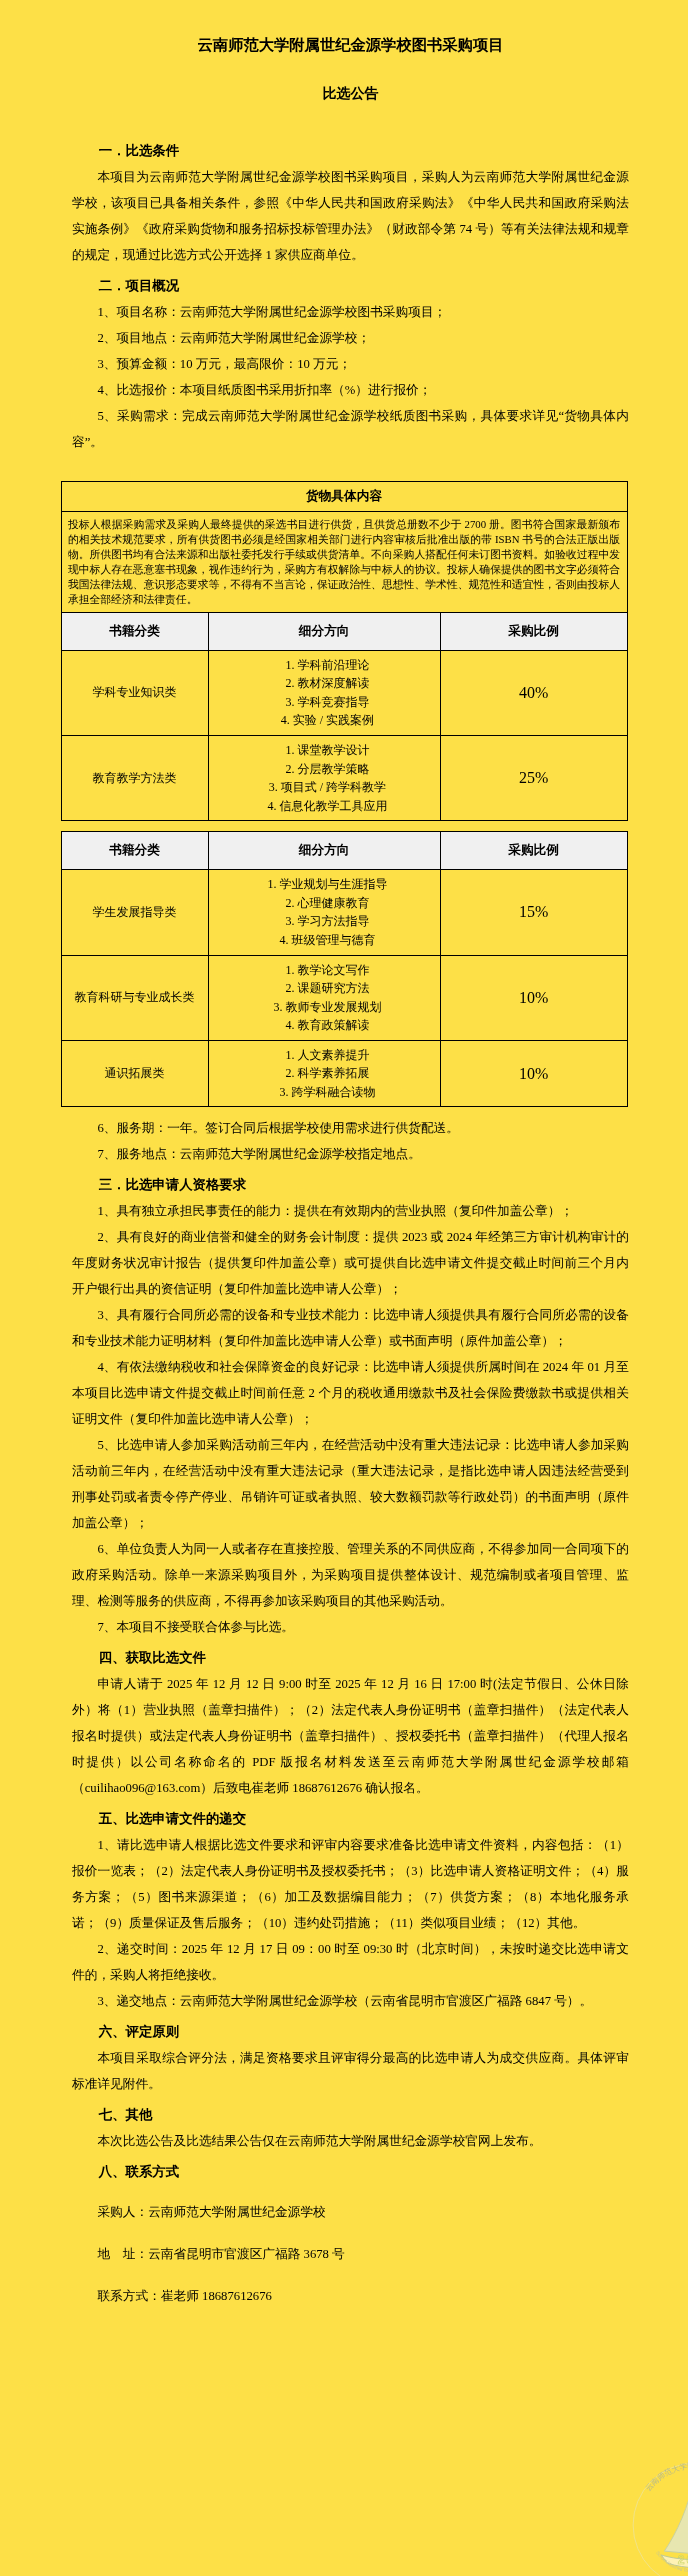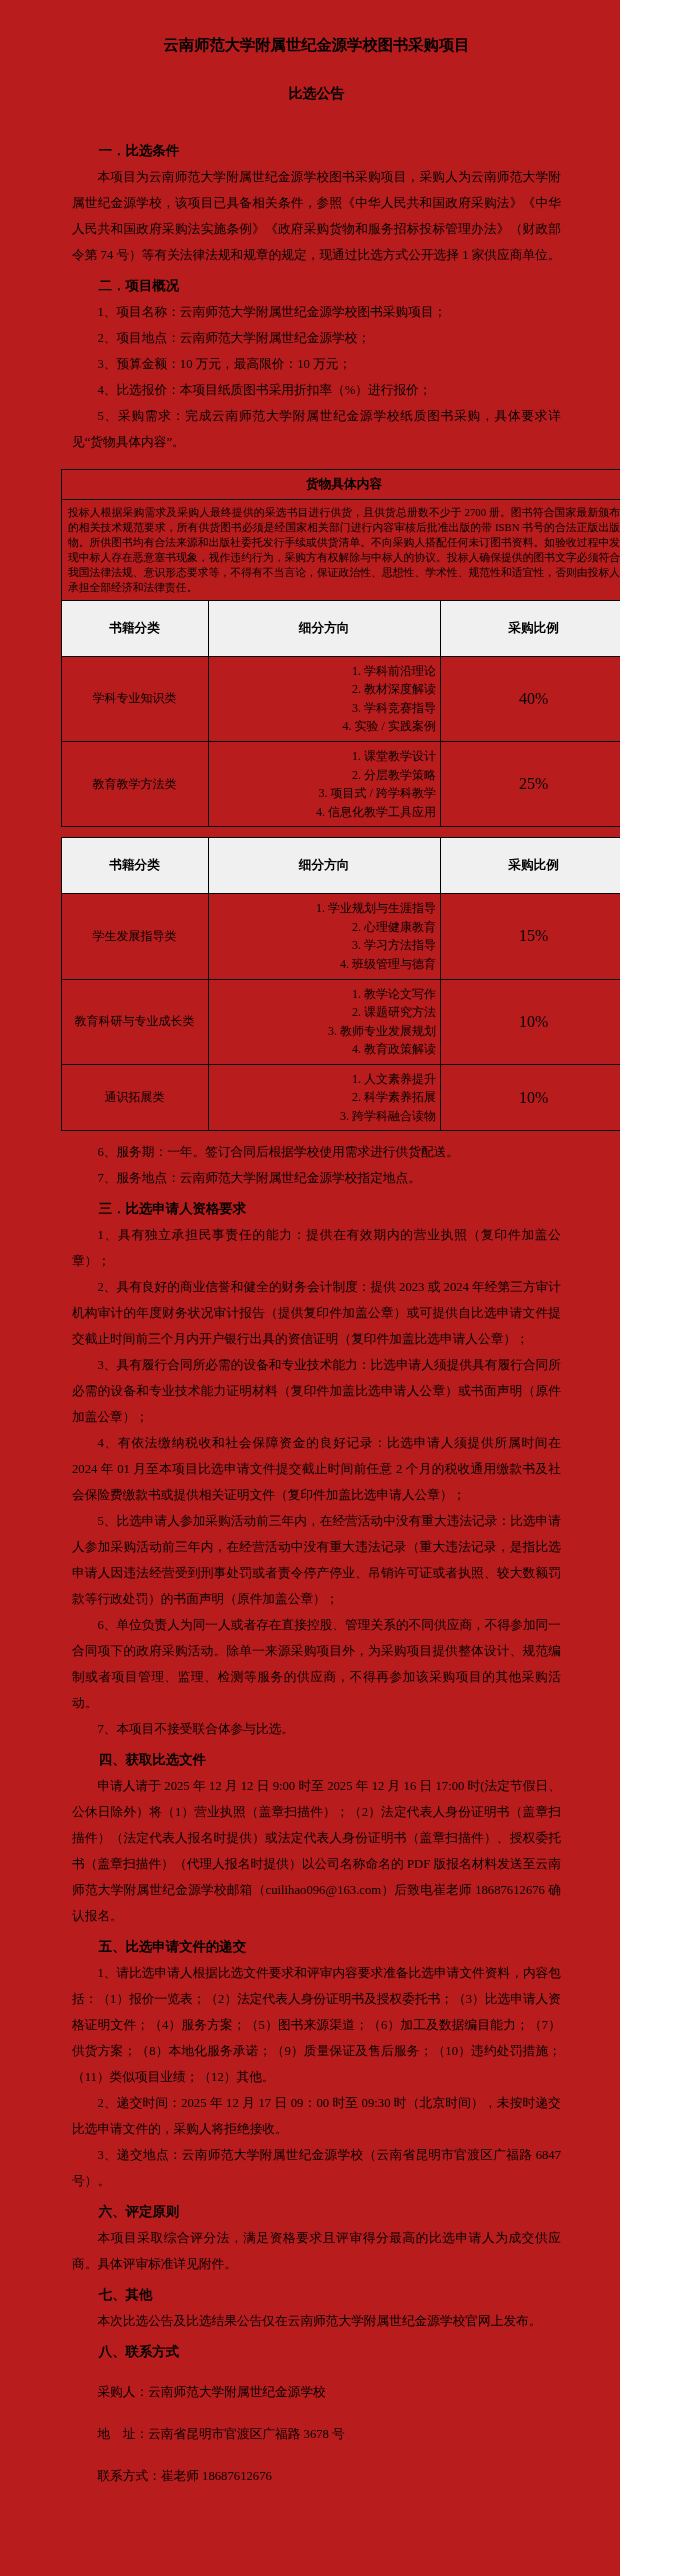--- a/index.html
+++ b/index.html
@@ -1,20 +1,20 @@
 <!DOCTYPE html>
 <html style="font-size:10.2px"><head>
 <meta charset="utf-8">
 <style>
   html,body{margin:0;padding:0;background:#ffffff;}
   .page{
     position:relative;
-    width:620px;
+    width:688px;
     height:2576px;
-    background:#b91c1c;
+    background:#fde047;
     overflow:hidden;
     font-family:"Liberation Serif","DejaVu Serif",serif;
     color:#000;
   }
   .content{padding:19px 59px 0 72px;}
   .doc-title{
     font-size:15.3px;font-weight:bold;text-align:center;
     margin:11.5px 0 0;line-height:28px;text-indent:0;
   }
   .doc-subtitle{
@@ -32,43 +32,43 @@
   }
   .para.bold{font-weight:bold;}
   .para.contact{line-height:30px;text-align:left;margin-top:12px;}
   
   .cat-table{
     width:567px;
     margin-left:-11.5px;
     border-collapse:collapse;
     table-layout:fixed;
   }
-  .cat-table.part1{margin-top:14px;}
+  .cat-table.part1{margin-top:26px;}
   .cat-table.part2{margin-top:10.2px;margin-bottom:7.6px;}
   .cat-table td,.cat-table th{border:1.3px solid #000;}
   .gt-caption{
     font-size:12.7px;font-weight:bold;text-align:center;
     padding:5.7px 2.5px;
   }
   .gt-desc{
     font-size:10.8px;line-height:15px;text-align:justify;
     padding:5.1px 6.4px;
   }
   .cat-table th{
     background:#f0f0f0;
     font-size:12.7px;font-weight:bold;text-align:center;
-    padding:19px 0;
+    padding:10px 0;
     border-bottom:1.9px solid #000;
   }
   td.cat{
     text-align:center;vertical-align:middle;
     font-size:12px;padding:2.5px 3.8px;
   }
   td.dirs{padding:5.1px 3.8px 5.1px 10.2px;vertical-align:middle;}
-  .dir-item{font-size:12px;line-height:18.5px;text-align:right;}
+  .dir-item{font-size:12px;line-height:18.5px;text-align:center;}
   td.ratio{
     text-align:center;vertical-align:middle;font-size:16px;
   }
   
   .watermark{
     position:absolute;
     left:628px;top:2458px;
     width:134px;height:134px;
     opacity:.6;
     pointer-events:none;

